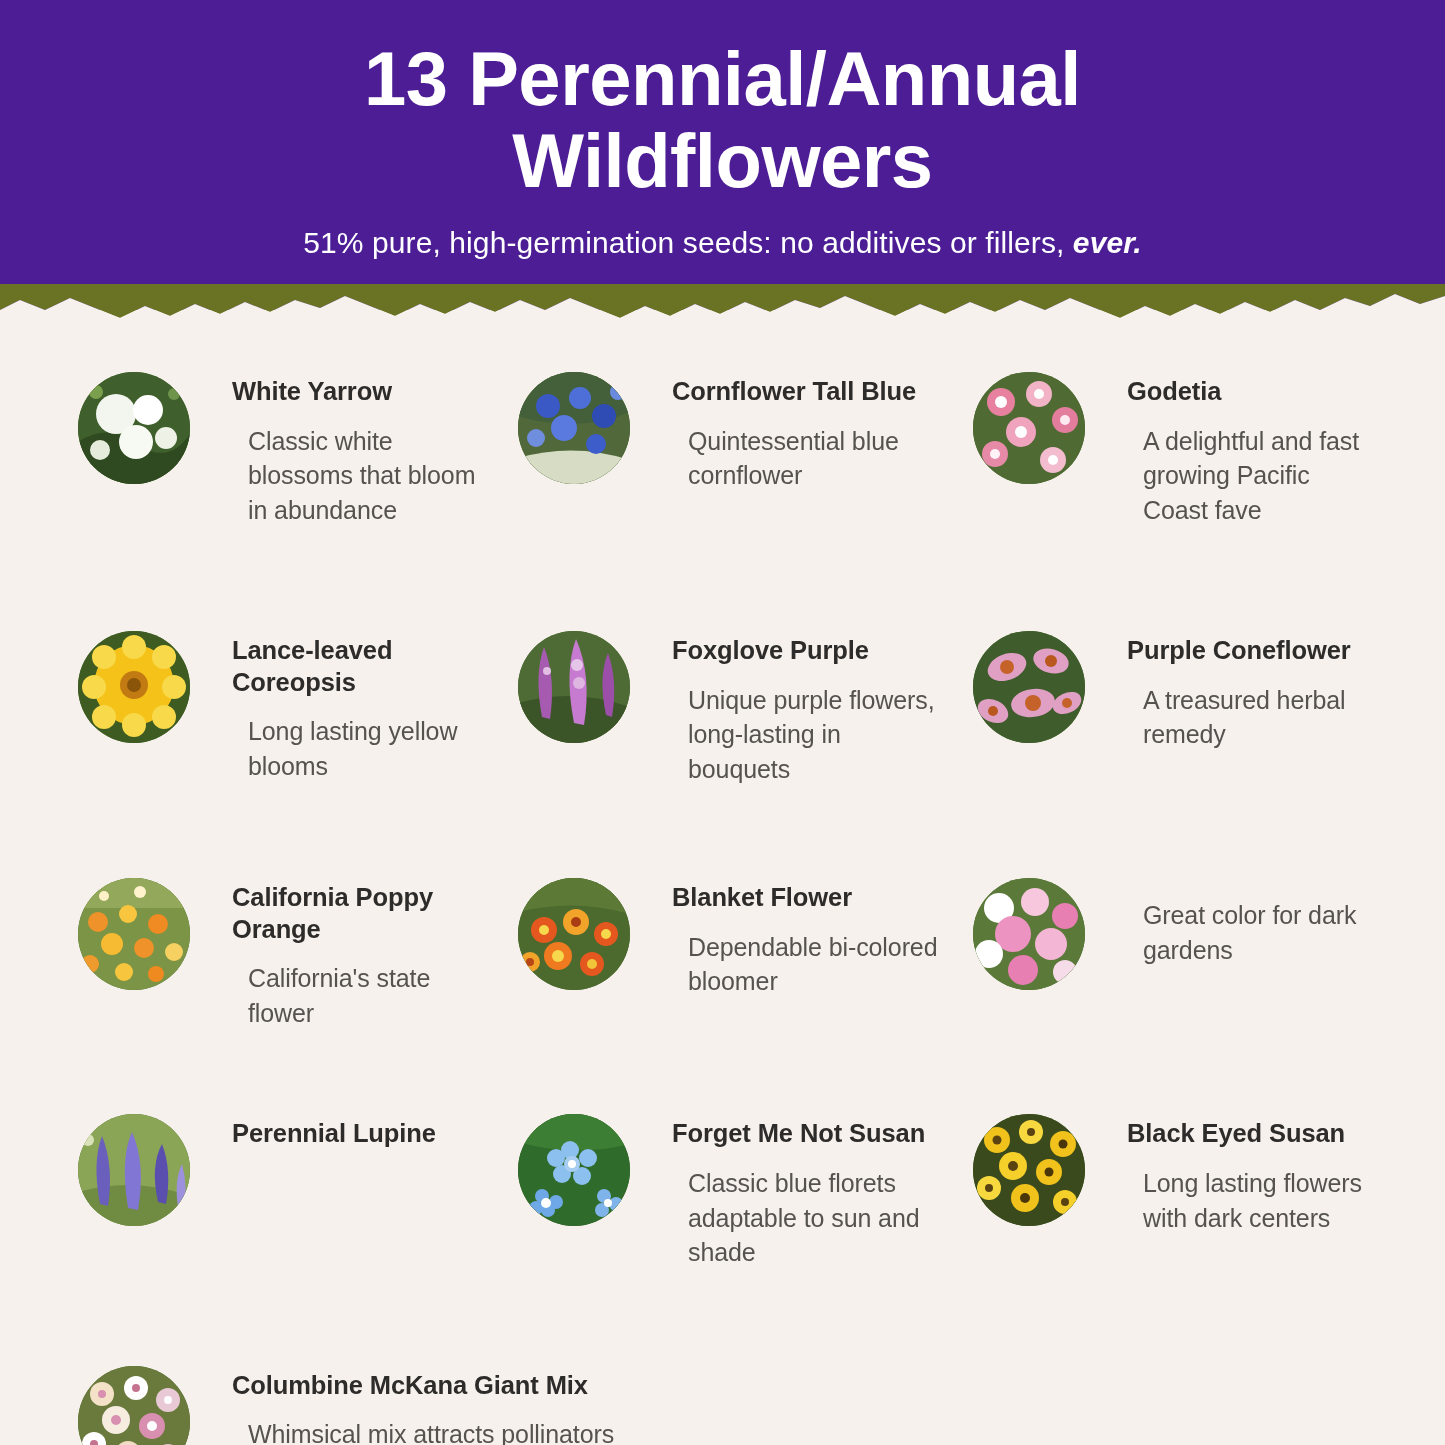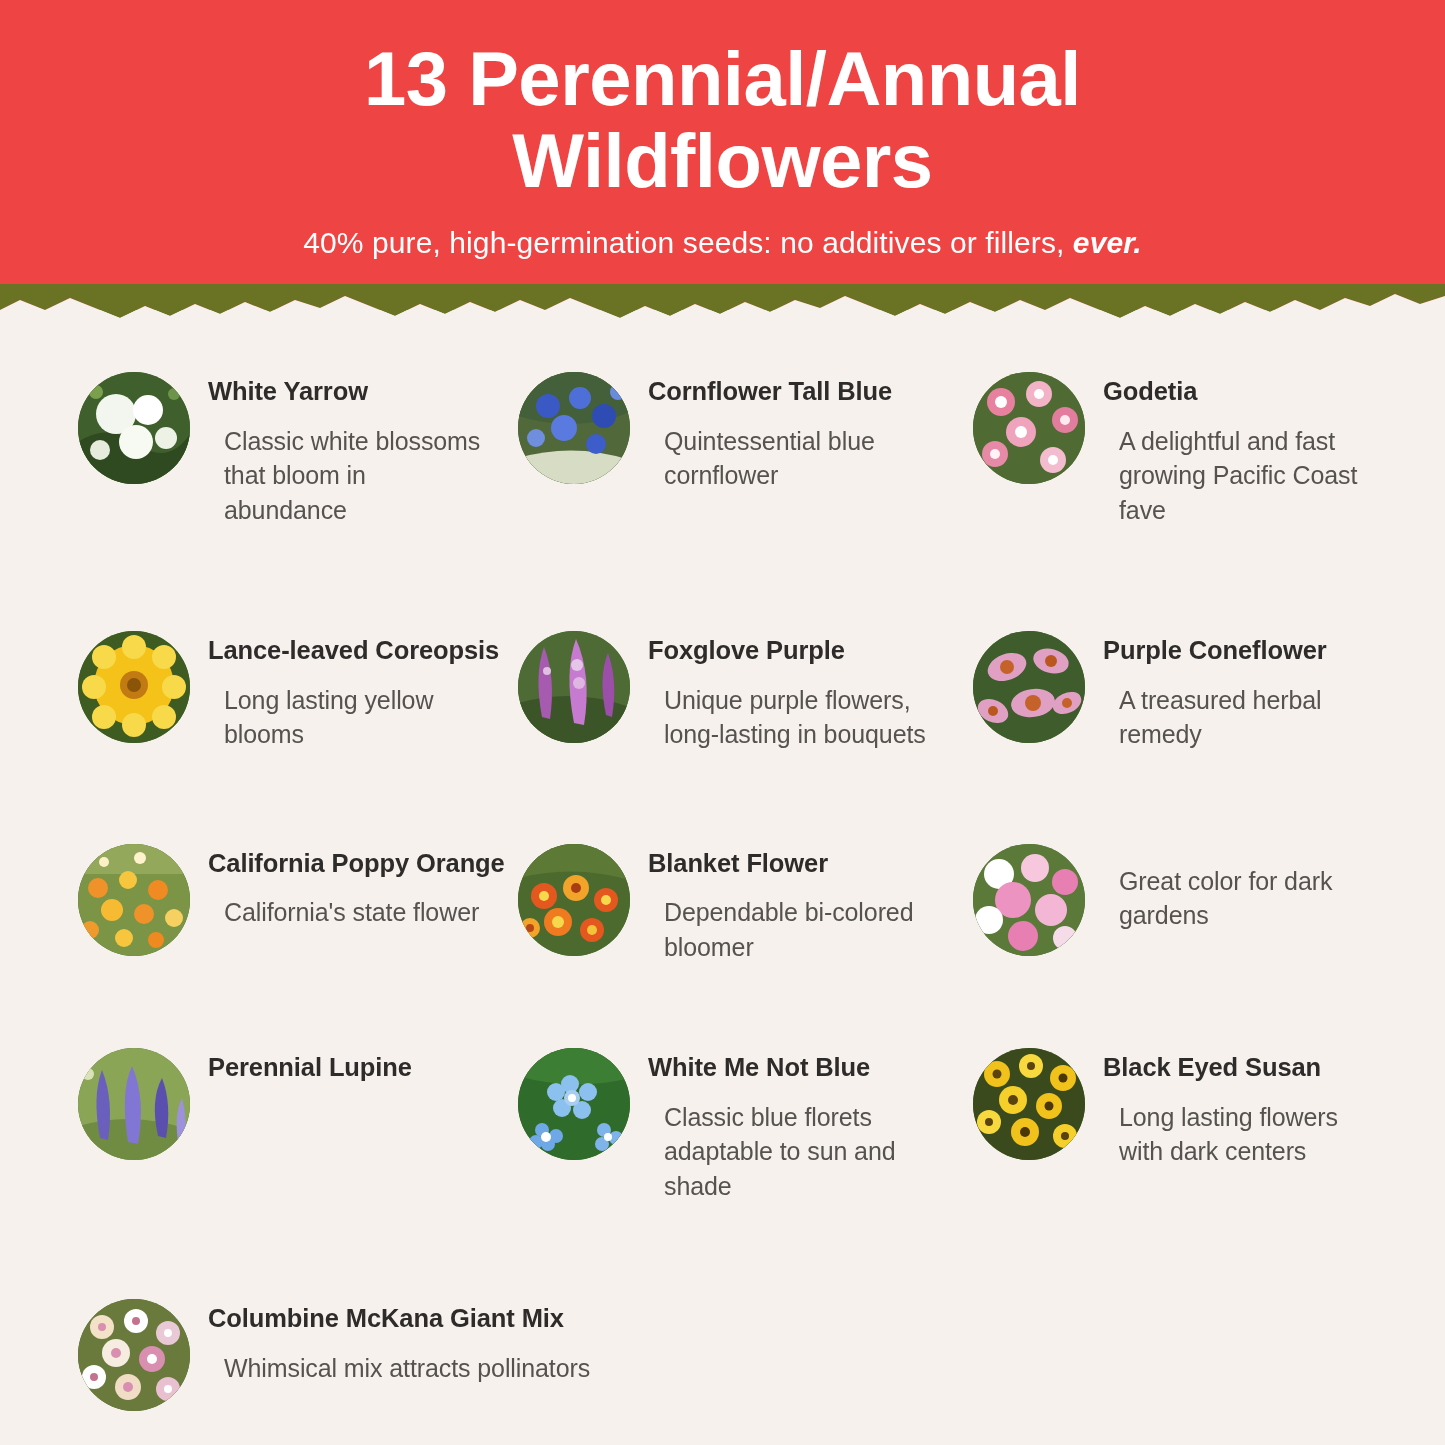--- a/index.html
+++ b/index.html
@@ -13,21 +13,21 @@
     font-family: "Liberation Sans", sans-serif;
     overflow: hidden;
     position: relative;
   }
 
   
   .header {
     position: relative;
     width: 100%;
     height: 310px;
-    background: #ef4444;
+    background: #4c1d95;
     box-sizing: border-box;
     padding: 38px 60px 0 60px;
     text-align: center;
   }
   .header-title {
     color: #ffffff;
     font-size: 76px;
     font-weight: bold;
     line-height: 1.08;
     letter-spacing: -0.5px;
@@ -67,20 +67,21 @@
     padding: 0 66px 0 78px;
   }
   .row {
     display: flex;
     width: 100%;
   }
   .cell {
     display: flex;
     align-items: flex-start;
     box-sizing: border-box;
+    gap: 24px;
   }
   .cell.c1 { width: 440px; padding-right: 10px; }
   .cell.c2 { width: 455px; padding-right: 10px; justify-content: space-between; }
   .cell.c3 { width: 406px; }
 
   .thumb {
     width: 112px;
     height: 112px;
     min-width: 112px;
     border-radius: 50%;
@@ -113,21 +114,21 @@
   .row-gap-3 { height: 68px; }
   .row-gap-4 { height: 80px; }
 
   .last-row { padding-left: 0px; }
 </style>
 </head>
 <body>
 
 <div class="header">
   <div class="header-title">13 Perennial/Annual Wildflowers</div>
-  <div class="header-sub"><span>40% pure, high-germination seeds: no additives or fillers, </span><em>ever.</em></div>
+  <div class="header-sub"><span>51% pure, high-germination seeds: no additives or fillers, </span><em>ever.</em></div>
 </div>
 
 <svg class="torn" viewBox="0 0 1445 46" preserveAspectRatio="none">
   <path d="M0,0 L1445,0 L1445,12 L1420,20 L1395,10 L1370,22 L1345,14 L1320,26 L1295,16 L1270,28 L1245,18 L1220,30 L1195,20 L1170,32 L1145,22 L1120,34 L1095,24 L1070,14 L1045,26 L1020,16 L995,28 L970,18 L945,30 L920,20 L895,32 L870,22 L845,12 L820,24 L795,16 L770,28 L745,18 L720,30 L695,20 L670,32 L645,22 L620,34 L595,24 L570,14 L545,26 L520,16 L495,28 L470,18 L445,30 L420,20 L395,32 L370,22 L345,12 L320,24 L295,16 L270,28 L245,18 L220,30 L195,20 L170,32 L145,22 L120,34 L95,24 L70,14 L45,26 L20,16 L0,26 Z" fill="#6a7324"></path>
   <path d="M0,26 L20,16 L45,26 L70,14 L95,24 L120,34 L145,22 L170,32 L195,20 L220,30 L245,18 L270,28 L295,16 L320,24 L345,12 L370,22 L395,32 L420,20 L445,30 L470,18 L495,28 L520,16 L545,26 L570,14 L595,24 L620,34 L645,22 L670,32 L695,20 L720,30 L745,18 L770,28 L795,16 L820,24 L845,12 L870,22 L895,32 L920,20 L945,30 L970,18 L995,28 L1020,16 L1045,26 L1070,14 L1095,24 L1120,34 L1145,22 L1170,32 L1195,20 L1220,30 L1245,18 L1270,28 L1295,16 L1320,26 L1345,14 L1370,22 L1395,10 L1420,20 L1445,12 L1445,46 L0,46 Z" fill="#f6f1ec"></path>
 </svg>
 
 <div class="grid">
 
   <div class="row">
@@ -384,21 +385,21 @@
           <circle cx="28" cy="89" r="5" fill="#ffffff"></circle>
           <g fill="#7fb4ea">
             <circle cx="86" cy="82" r="7"></circle>
               <circle cx="98" cy="90" r="7"></circle>
             <circle cx="84" cy="96" r="7"></circle>
           </g>
           <circle cx="90" cy="89" r="4" fill="#ffffff"></circle>
         </svg>
       </div>
       <div class="text">
-        <p class="name">White Me Not Blue</p>
+        <p class="name">Forget Me Not Susan</p>
         <p class="desc">Classic blue florets adaptable to sun and shade</p>
       </div>
     </div>
 
     <div class="cell c3">
       <div class="thumb">
         <svg width="112" height="112" viewBox="0 0 112 112">
           <rect width="112" height="112" fill="#3a4a1c"></rect>
           <circle cx="24" cy="26" r="13" fill="#f0c21b"></circle>
             <circle cx="24" cy="26" r="4.5" fill="#5a4310"></circle>

